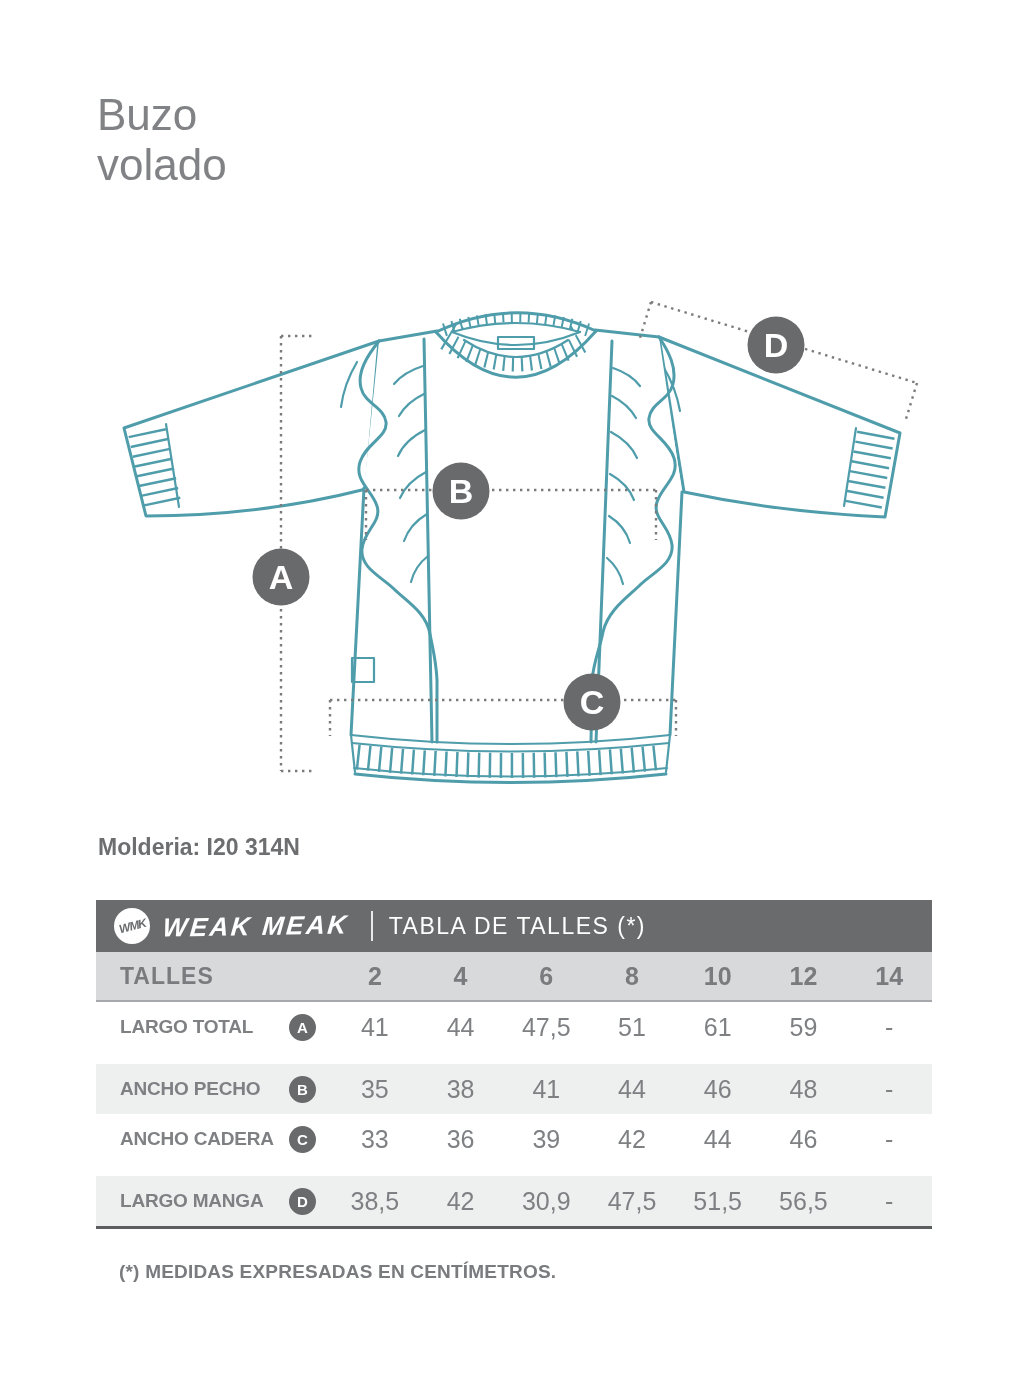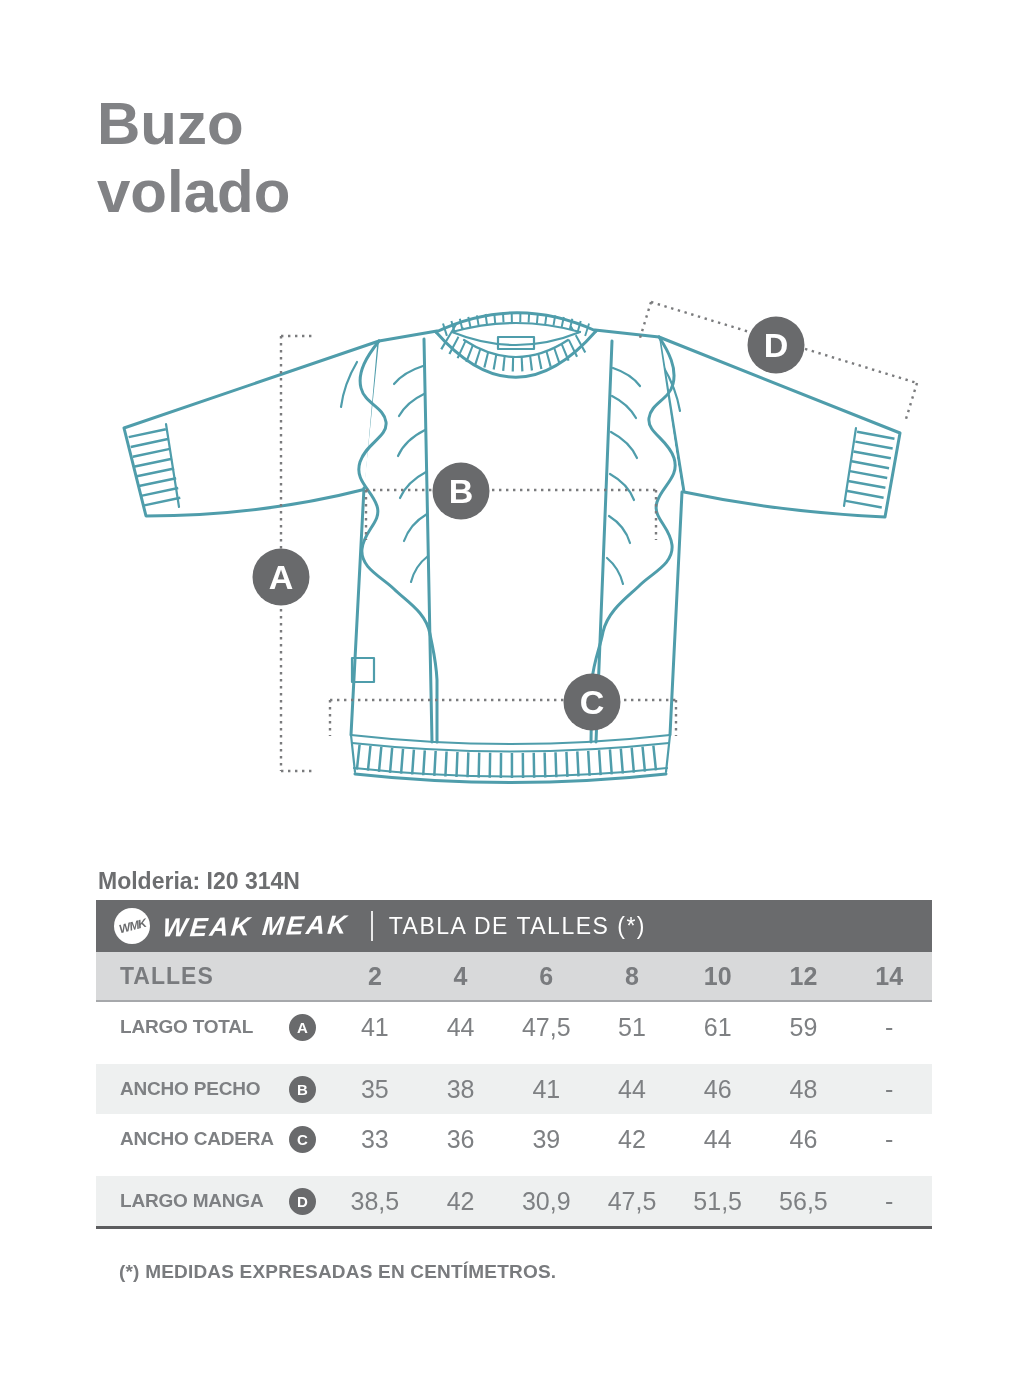--- a/index.html
+++ b/index.html
@@ -5,23 +5,23 @@
   :root{
     --teal:#4f9dab; --titlegray:#818285; --darkgray:#6d6e70; --bargray:#6a6b6d;
     --markergray:#696a6c; --dotgray:#7a7b7d; --textgray:#7e8083; --headbg:#d8d9da;
     --altrow:#eef0f0; --hairline:#a6a8ab; --tablebottom:#5c5d5f;
   }
   *{margin:0;padding:0;box-sizing:border-box;}
   html,body{background:#fff;}
   body{font-family:"Liberation Sans",sans-serif;}
   .page{position:relative;width:1025px;height:1400px;background:#fff;overflow:hidden;margin:0 auto;}
 
-  .title{position:absolute;left:97px;top:90px;font-size:60px;font-weight:bold;
+  .title{position:absolute;left:97px;top:90px;font-size:44px;font-weight:normal;
          color:var(--titlegray);line-height:1.14;letter-spacing:0;}
-  .molderia{position:absolute;left:98px;top:834px;font-size:23px;font-weight:bold;color:var(--darkgray);margin-top:34px;}
+  .molderia{position:absolute;left:98px;top:834px;font-size:23px;font-weight:bold;color:var(--darkgray);}
 
   .diagram{position:absolute;left:0;top:0;width:1025px;height:820px;}
 
   .sizetable{position:absolute;left:96px;top:900px;width:836px;border-bottom:3px solid var(--tablebottom);}
   .tbar{height:52px;background:var(--bargray);display:flex;align-items:center;padding-left:18px;}
   .logo-circle{width:36px;height:36px;border-radius:50%;background:#fff;display:flex;
                align-items:center;justify-content:center;flex:0 0 auto;}
   .logo-mono{font-size:12px;font-weight:bold;font-style:italic;color:var(--bargray);
              letter-spacing:-1px;transform:rotate(-14deg);}
   .brand{color:#fff;font-size:26px;font-weight:bold;font-style:italic;letter-spacing:2.5px;

